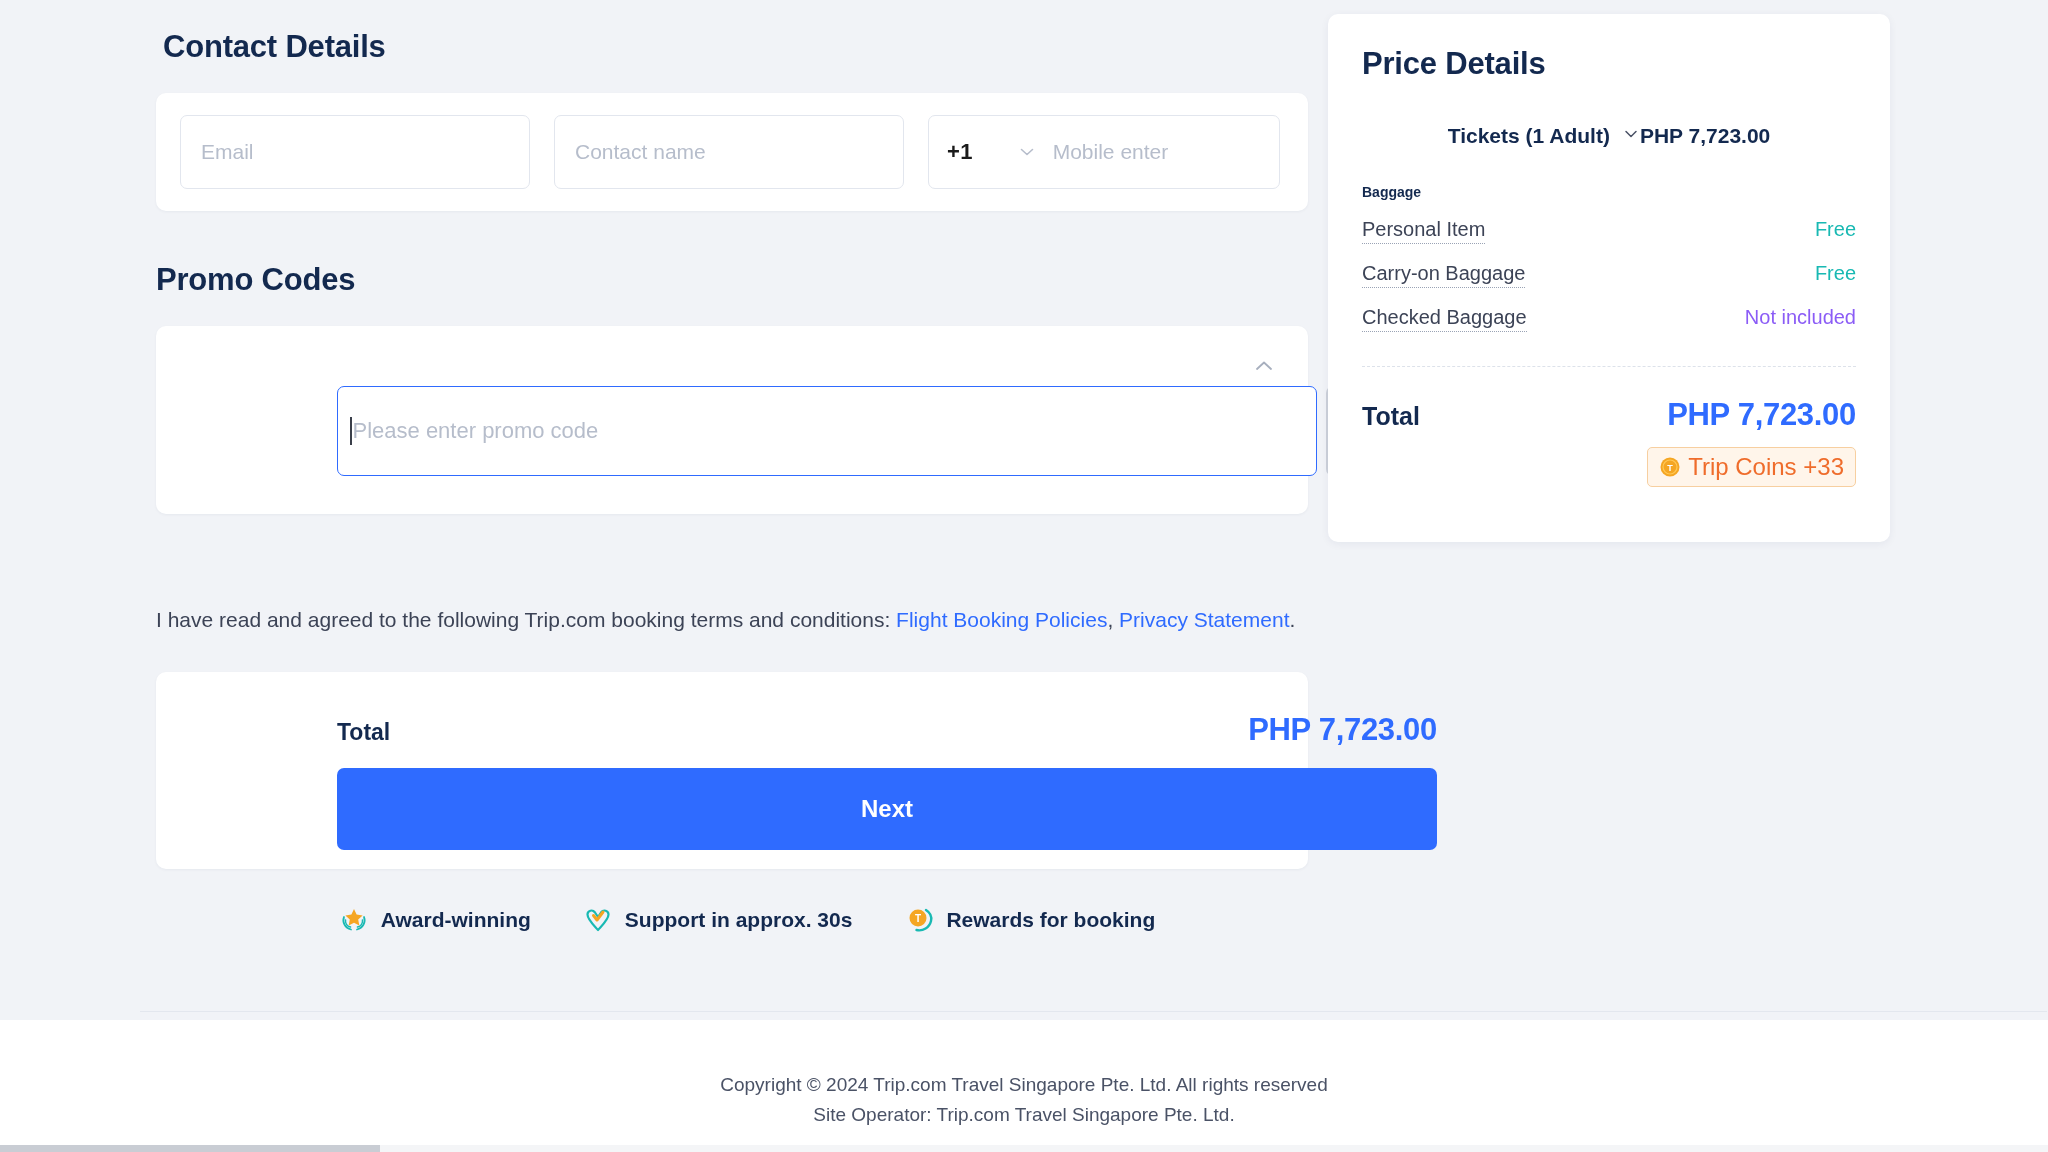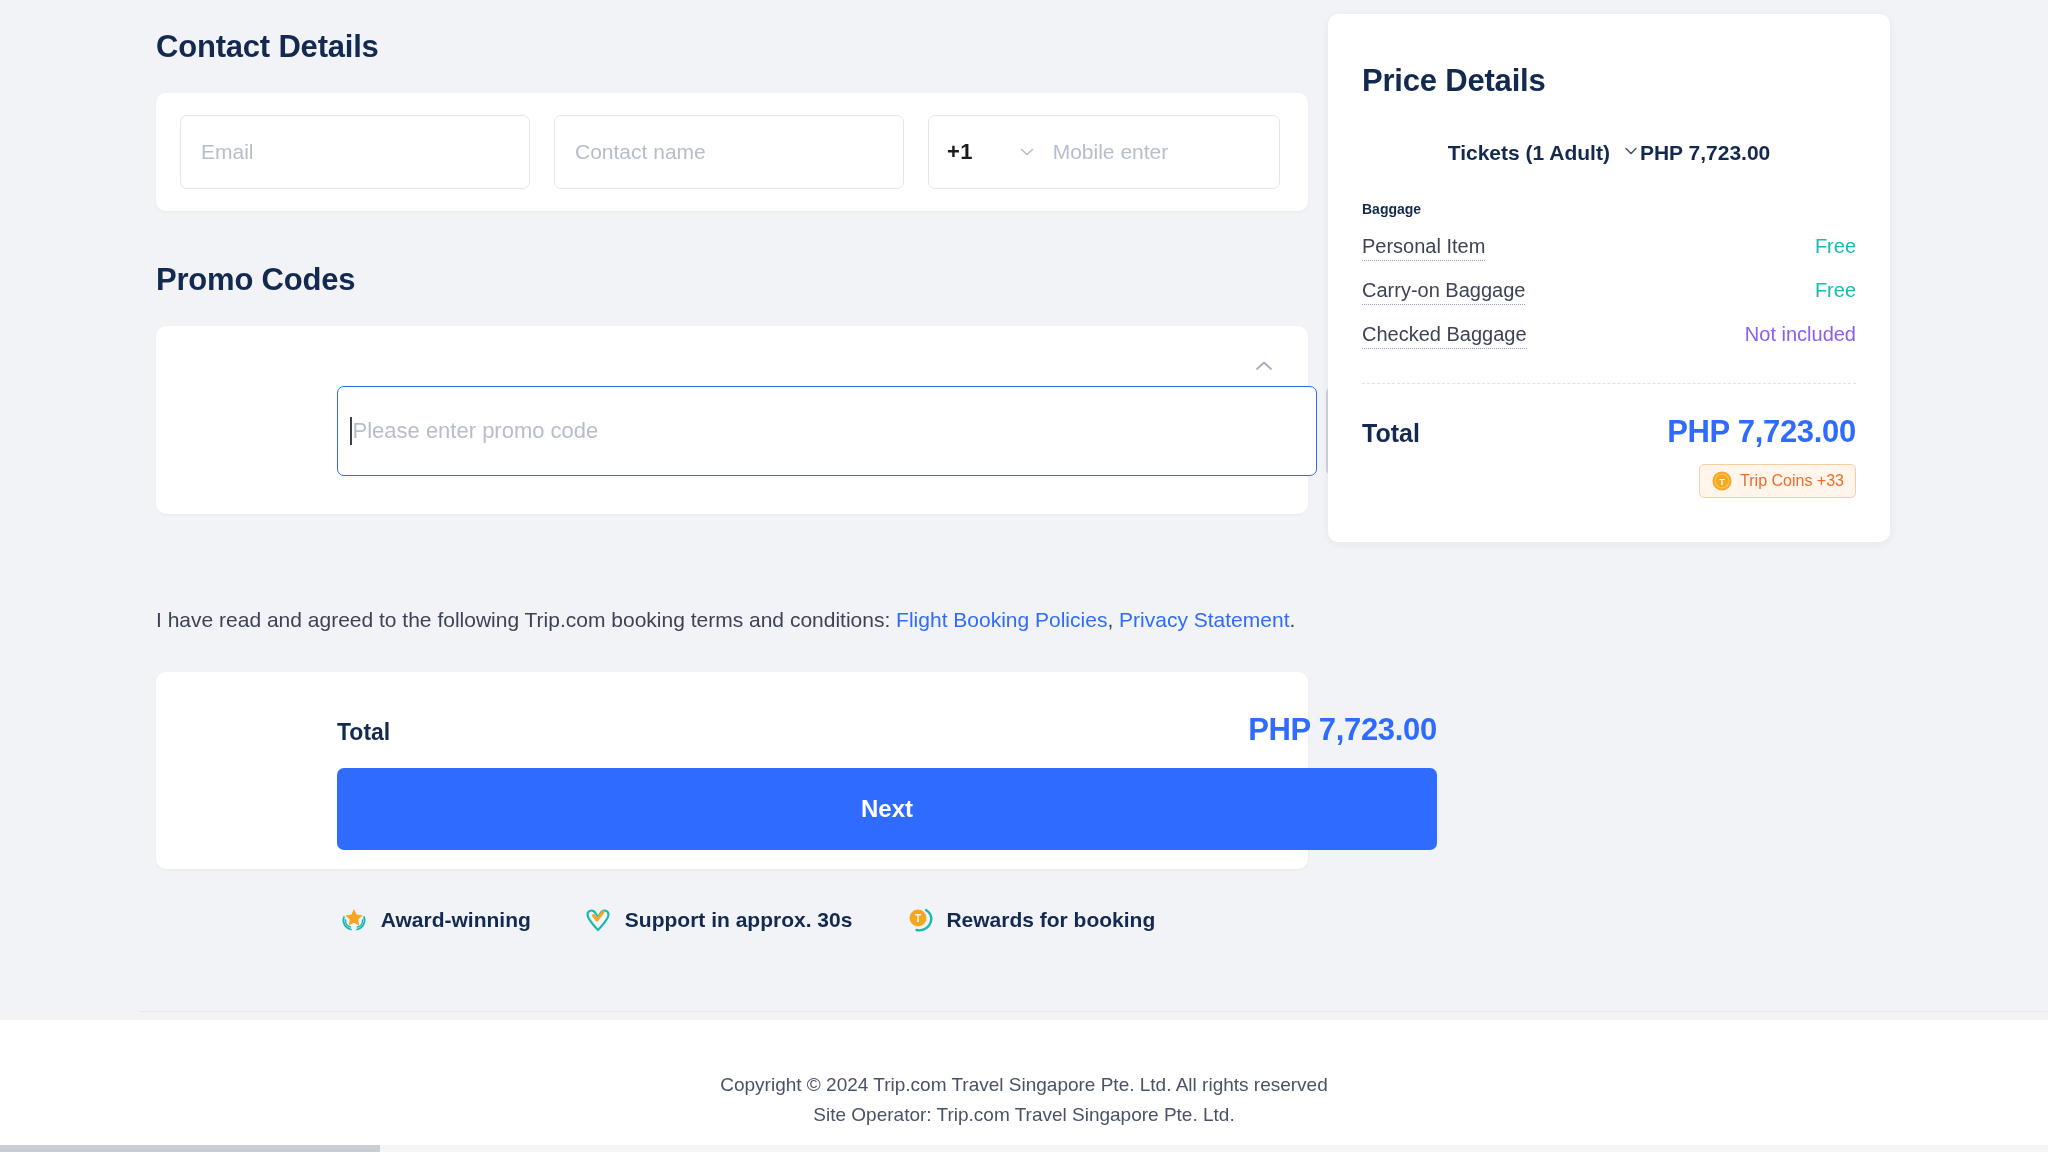--- a/index.html
+++ b/index.html
@@ -34,21 +34,21 @@
     line-height: 1.2;
   }
 
   .card {
     background: #ffffff;
     border-radius: 10px;
     box-shadow: 0 1px 3px rgba(20,40,80,0.05);
   }
 
   
-  #contact-title { margin-top: 28px; }
+  #contact-title { margin-top: 28px; margin-left: 7px; }
   #contact-card {
     margin-top: 28px;
     height: 118px;
     padding: 22px 24px;
     display: flex;
     gap: 24px;
     align-items: center;
   }
   .field {
     height: 74px;
@@ -223,21 +223,20 @@
     background: #ffffff;
     border-radius: 10px;
     box-shadow: 0 2px 8px rgba(20,40,80,0.06);
     padding: 32px 34px;
   }
   #price-title {
     font-size: 31px;
     font-weight: 700;
     color: #13294f;
     letter-spacing: -0.2px;
-    margin-top: 17px;
   }
   #tickets-row {
     margin-top: 42px;
     display: flex;
     justify-content: center;
     align-items: center;
   }
   #tickets-left {
     display: flex;
     align-items: center;
@@ -307,21 +306,21 @@
     display: inline-flex;
     align-items: center;
     gap: 7px;
     background: #fff5ea;
     border: 1px solid #f7cfa0;
     border-radius: 5px;
     padding: 5px 11px;
     cursor: pointer;
   }
   #trip-coins-label {
-    font-size: 16px;
+    font-size: 24px;
     color: #ef6c2b;
   }
   .coin-icon { width: 22px; height: 22px; flex: 0 0 auto; }
 
   
   #footer-divider {
     position: absolute;
     left: 140px;
     top: 1011px;
     width: 1907px;

